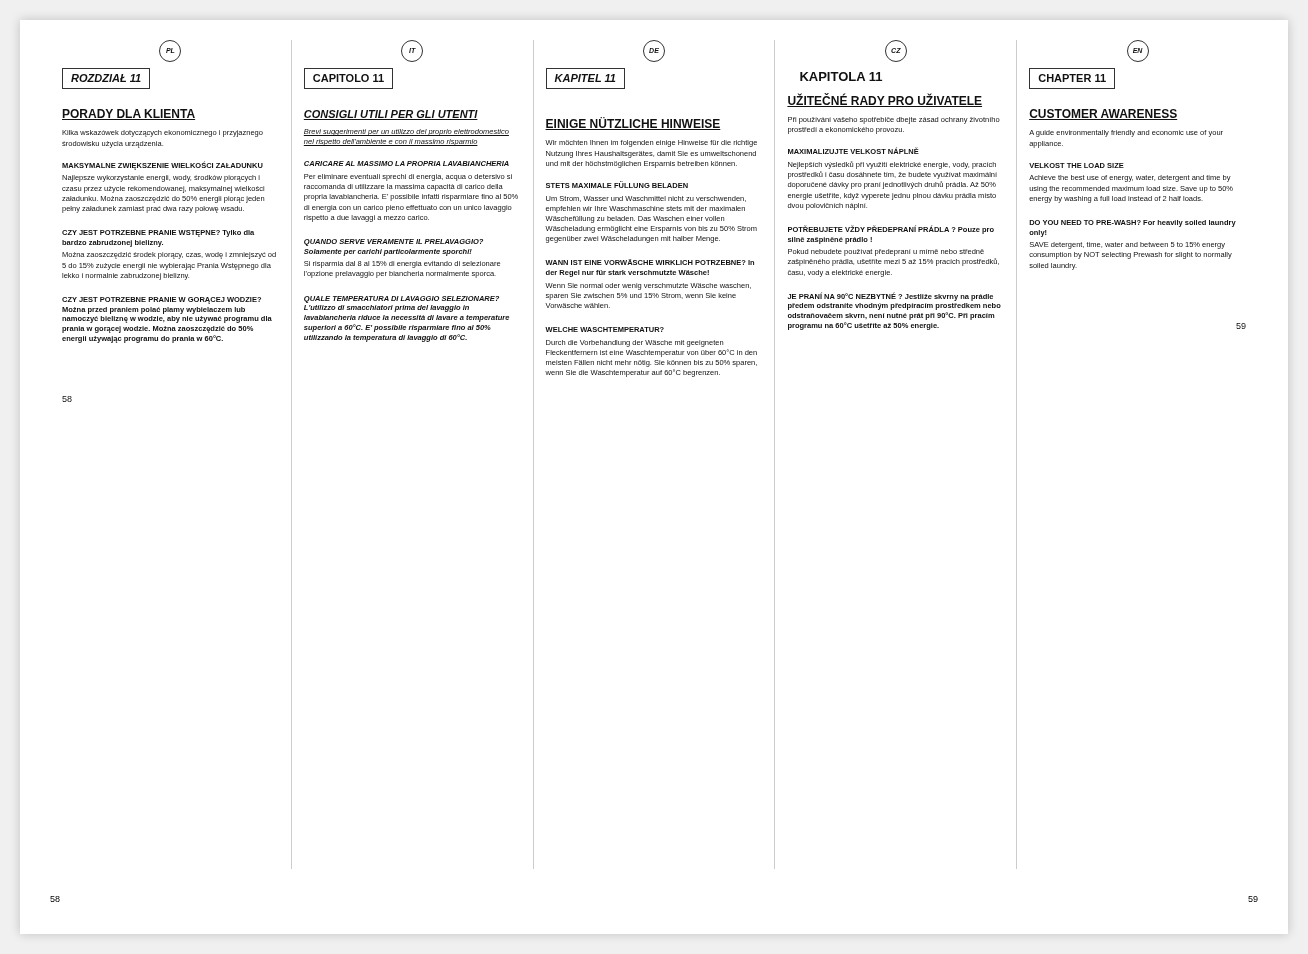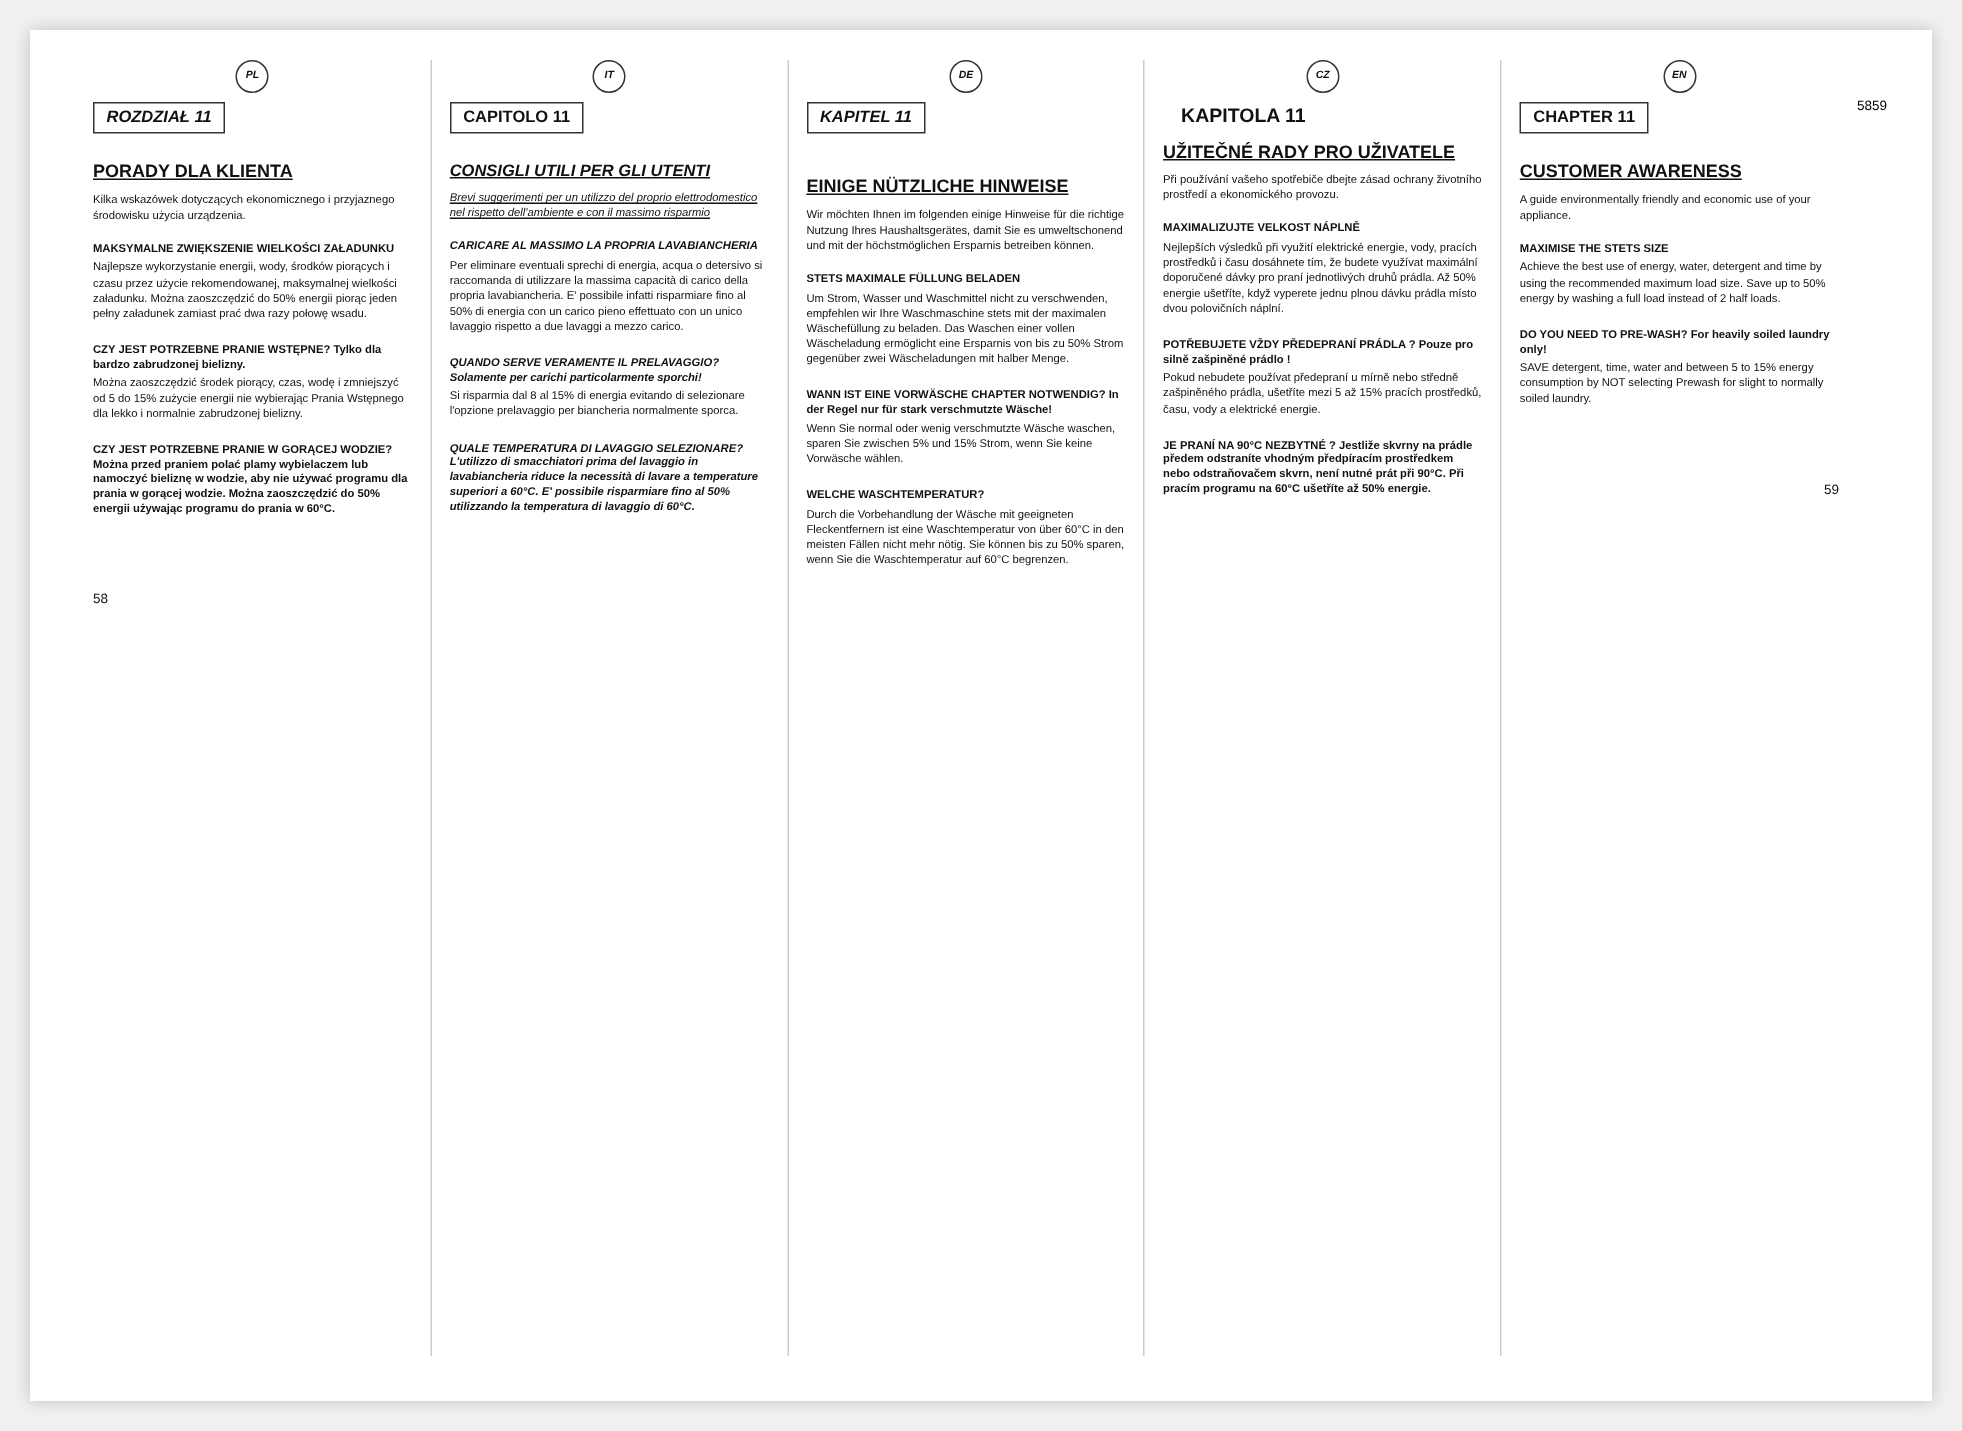--- a/index.html
+++ b/index.html
@@ -10,21 +10,21 @@
       justify-content: center;
       align-items: flex-start;
       min-height: 954px;
       padding: 20px;
     }
     .page-container {
       background: white;
       width: 1268px;
       min-height: 914px;
       display: flex;
-      flex-direction: row;
+      flex-direction: column;
       padding: 20px 30px 30px 30px;
       box-shadow: 0 0 10px rgba(0,0,0,0.2);
     }
     .columns-wrapper {
       display: flex;
       flex: 1;
       gap: 0;
     }
     .column {
       flex: 1;
@@ -212,21 +212,21 @@
       <div style="height:10px;"></div>
       <div class="de-heading">EINIGE NÜTZLICHE HINWEISE</div>
       <div class="intro-text">Wir möchten Ihnen im folgenden einige Hinweise für die richtige Nutzung Ihres Haushaltsgerätes, damit Sie es umweltschonend und mit der höchstmöglichen Ersparnis betreiben können.</div>
 
       <div class="sub-section">
         <div class="sub-heading">STETS MAXIMALE FÜLLUNG BELADEN</div>
         <div class="sub-text">Um Strom, Wasser und Waschmittel nicht zu verschwenden, empfehlen wir Ihre Waschmaschine stets mit der maximalen Wäschefüllung zu beladen. Das Waschen einer vollen Wäscheladung ermöglicht eine Ersparnis von bis zu 50% Strom gegenüber zwei Wäscheladungen mit halber Menge.</div>
       </div>
 
       <div class="sub-section">
-        <div class="sub-heading">WANN IST EINE VORWÄSCHE CHAPTER NOTWENDIG?
+        <div class="sub-heading">WANN IST EINE VORWÄSCHE WIRKLICH POTRZEBNE?
 In der Regel nur für stark verschmutzte Wäsche!</div>
         <div class="sub-text">Wenn Sie normal oder wenig verschmutzte Wäsche waschen, sparen Sie zwischen 5% und 15% Strom, wenn Sie keine Vorwäsche wählen.</div>
       </div>
 
       <div class="sub-section">
         <div class="sub-heading">WELCHE WASCHTEMPERATUR?</div>
         <div class="sub-text">Durch die Vorbehandlung der Wäsche mit geeigneten Fleckentfernern ist eine Waschtemperatur von über 60°C in den meisten Fällen nicht mehr nötig. Sie können bis zu 50% sparen, wenn Sie die Waschtemperatur auf 60°C begrenzen.</div>
       </div>
     </div>
 
@@ -258,21 +258,21 @@
 
     <div class="column">
       <div class="lang-circle">EN</div>
       <div style="margin-bottom:8px;">
         <span class="chapter-badge-plain">CHAPTER 11</span>
       </div>
       <div class="section-title">CUSTOMER AWARENESS</div>
       <div class="intro-text">A guide environmentally friendly and economic use of your appliance.</div>
 
       <div class="sub-section">
-        <div class="sub-heading">MAXIMISE THE STETS SIZE</div>
+        <div class="sub-heading">VELKOST THE LOAD SIZE</div>
         <div class="sub-text">Achieve the best use of energy, water, detergent and time by using the recommended maximum load size.
 Save up to 50% energy by washing a full load instead of 2 half loads.</div>
       </div>
 
       <div class="sub-section">
         <div class="sub-heading">DO YOU NEED TO PRE-WASH?
 For heavily soiled laundry only!</div>
         <div class="sub-text">SAVE detergent, time, water and between 5 to 15% energy consumption by NOT selecting Prewash for slight to normally soiled laundry.</div>
       </div>
 

